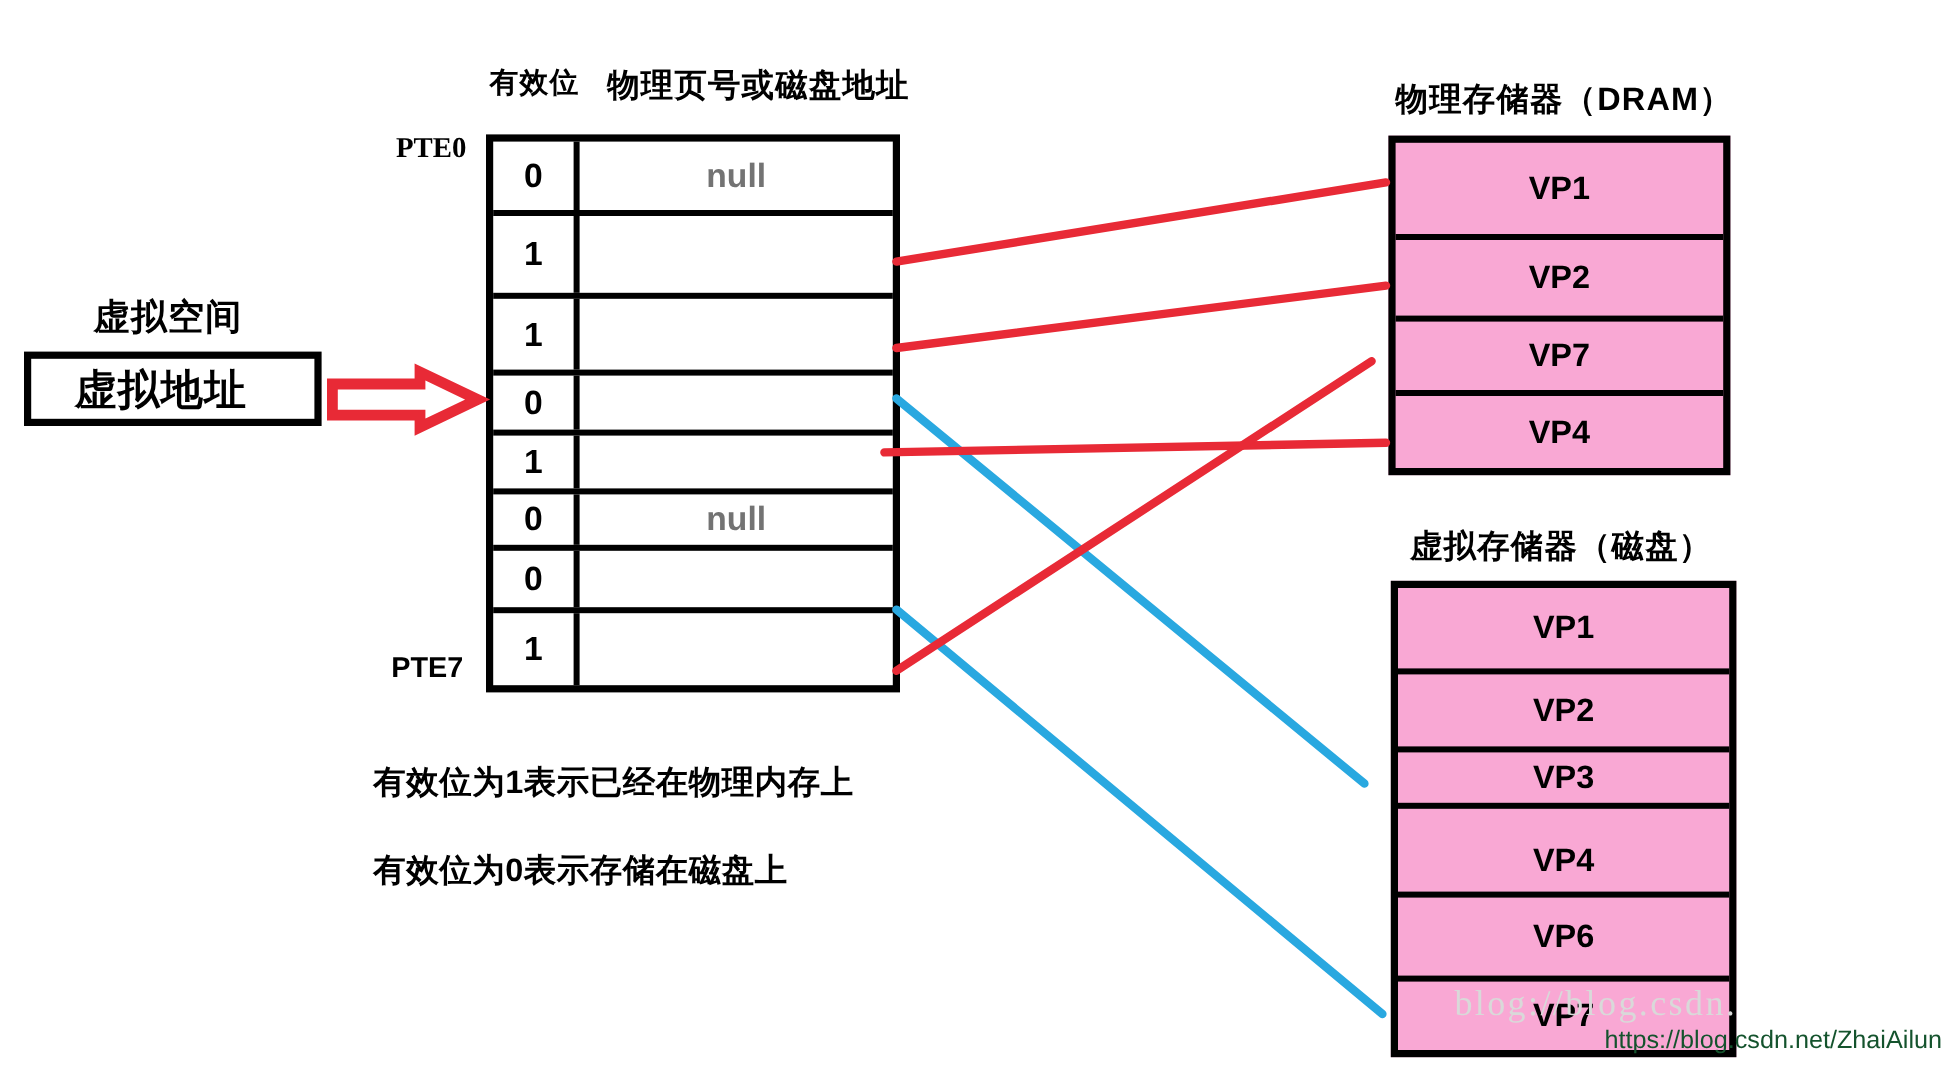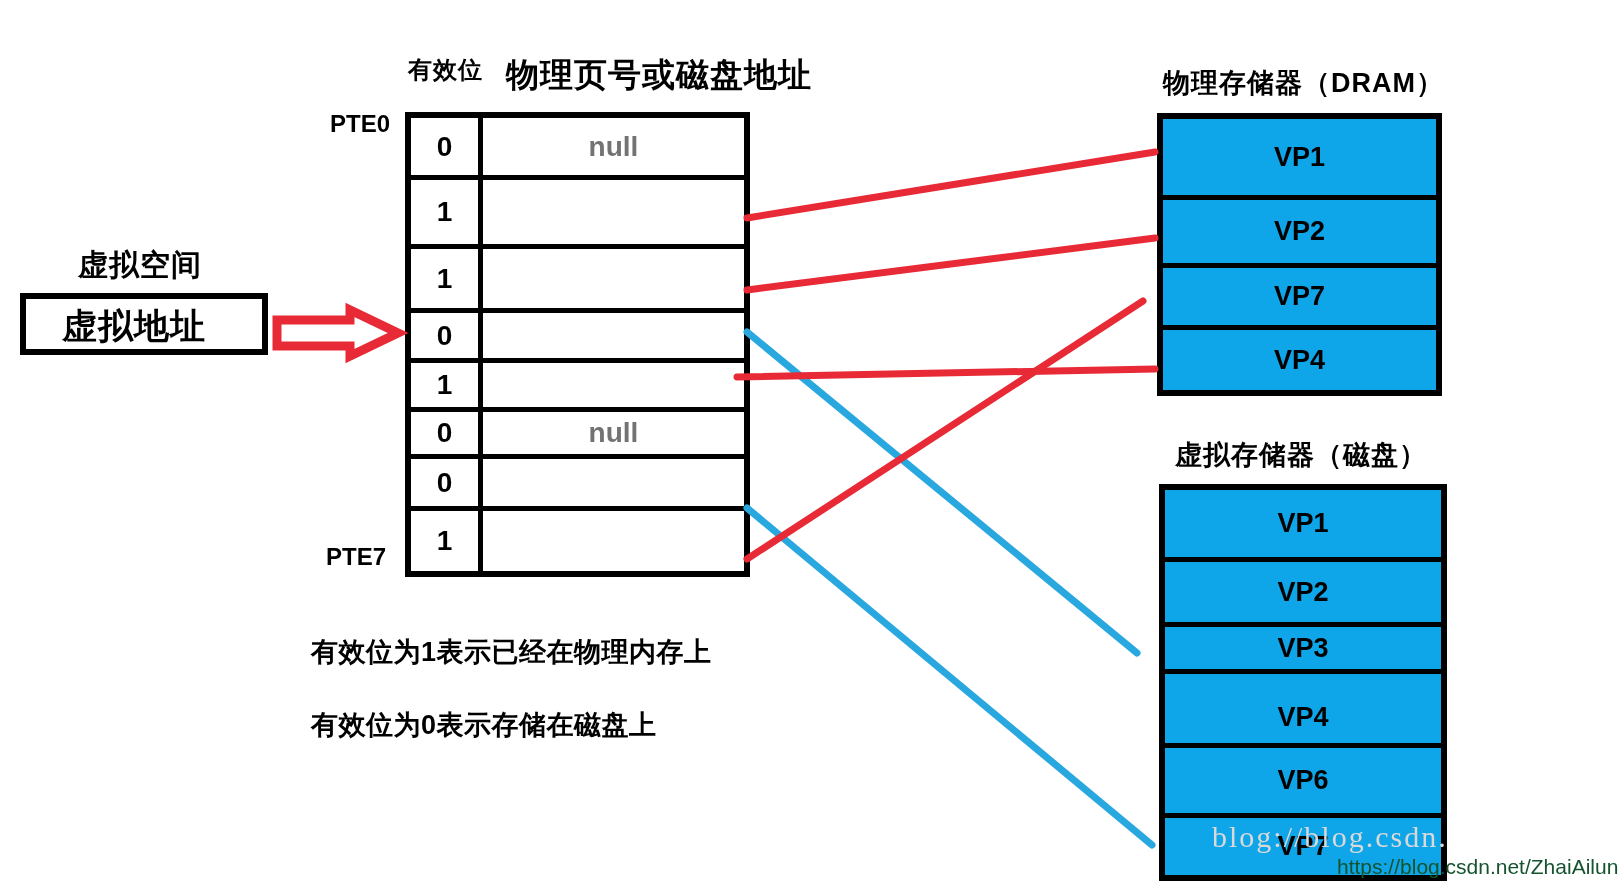--- a/index.html
+++ b/index.html
@@ -42,24 +42,24 @@
     letter-spacing: 1px;
   }
   
   #pt-head-valid {
     left: 408px; top: 58px;
     font-size: 24px;
     letter-spacing: 1px;
   }
   #pt-head-ppn {
     left: 506px; top: 58px;
-    font-size: 33px;
-    letter-spacing: 1px;
-  }
-  #pte0-label { left: 330px; top: 112px; font-size: 24px; }
+    font-size: 27px;
+    letter-spacing: 1px;
+  }
+  #pte0-label { left: 330px; top: 112px; font-size: 24px; font-family: Liberation Serif, serif; }
   #pte7-label { left: 326px; top: 545px; font-size: 24px; }
 
   #pagetable {
     position: absolute;
     left: 405px; top: 112px;
     width: 345px; height: 465px;
     border: 6px solid #000;
     box-sizing: border-box;
     background: #fff;
   }
@@ -100,21 +100,21 @@
   #cap2 { left: 311px; top: 687px; font-size: 27px; letter-spacing: 0.5px; margin-top: 25px; }
 
   
   #dram-title { left: 1163px; top: 70px; font-size: 27px; letter-spacing: 1px; }
   #disk-title { left: 1175px; top: 442px; font-size: 27px; letter-spacing: 1px; text-align: right; }
 
   .membox {
     position: absolute;
     border: 6px solid #000;
     box-sizing: border-box;
-    background: #0ea5e9;
+    background: #f9a8d4;
   }
   #dram-box { left: 1157px; top: 113px; width: 285px; height: 283px; }
   #disk-box { left: 1159px; top: 484px; width: 288px; height: 397px; }
   .mem-row {
     position: absolute;
     left: 0;
     width: 100%;
     box-sizing: border-box;
     border-bottom: 5px solid #000;
     display: flex;

